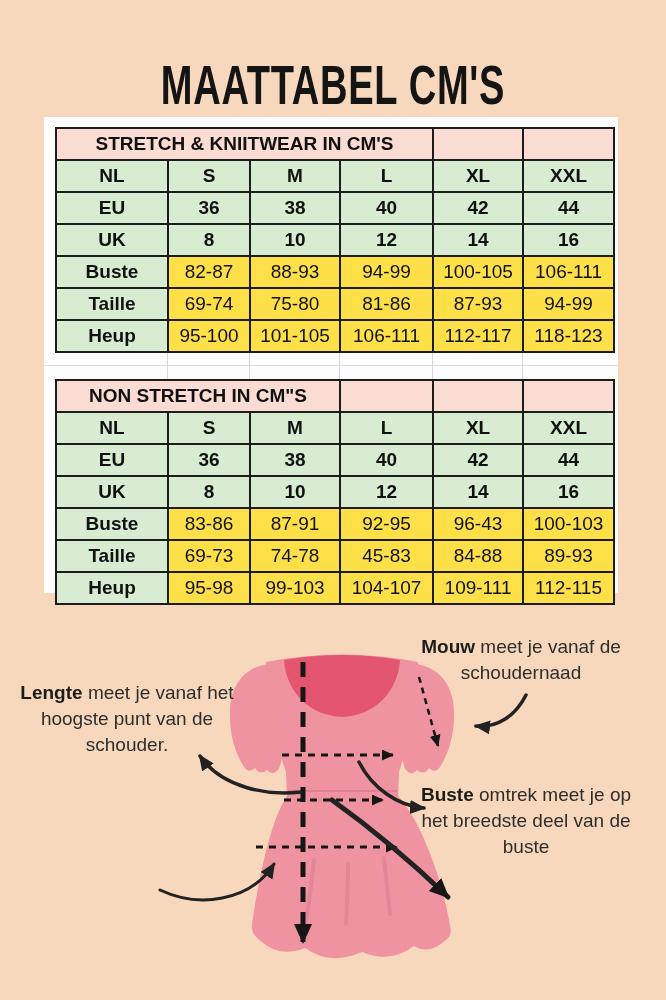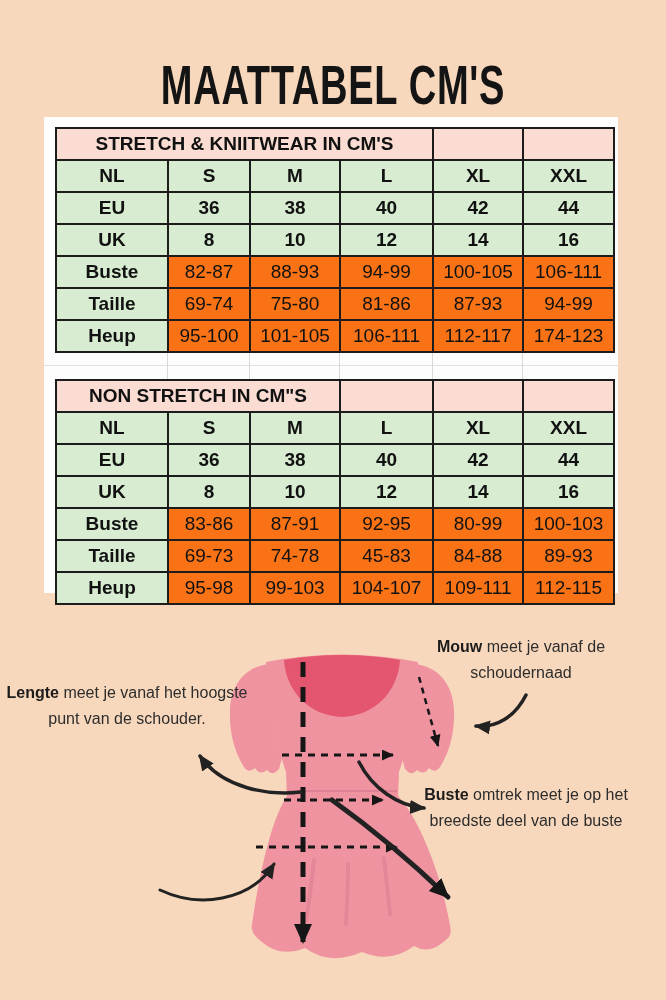--- a/index.html
+++ b/index.html
@@ -37,39 +37,39 @@
     height:30px;
     text-align:center;
     vertical-align:middle;
     font-size:19px;
     padding:0;
     overflow:hidden;
     white-space:nowrap;
   }
   td.pink{background:#fadcd2;}
   td.green{background:#d7ecd1;}
-  td.white{background:#f97316;margin-left:25px;}
+  td.white{background:#fde047;margin-left:25px;}
   td.title-cell{
     text-align:left;padding-left:5px;
     font-weight:700;font-size:22px;letter-spacing:0;
   }
   td.label{
     text-align:left;padding-left:5px;font-weight:700;font-size:20px;
   }
   td.bold{font-weight:700;font-size:20px;}
   
   .sheet-gap{position:relative;width:558px;height:26px;background:#fdfdfd;}
   .gline-v{position:absolute;top:0;width:1px;height:26px;background:#d8d8d8;}
   .gline-h{position:absolute;left:-11px;top:12px;width:574px;height:1px;background:#e0e0e0;}
   
   .diagram{position:absolute;left:0;top:620px;width:666px;height:380px;}
   .diagram svg{position:absolute;left:0;top:0;}
   .note{
     position:absolute;text-align:center;
-    font-size:16px;line-height:26px;color:#2d2d2d;
+    font-size:19px;line-height:26px;color:#2d2d2d;
   }
   .note b{color:#1c1c1c;}
   .note-mouw  {left:410px;top:14px; width:222px;}
   .note-lengte{left:2px;  top:60px; width:250px;}
   .note-buste {left:420px;top:162px;width:212px;}
   .note-heup  {left:20px; top:198px;width:216px;}
   .note-taille{left:450px;top:268px;width:214px;}
 </style>
 </head>
 <body>
@@ -133,21 +133,21 @@
             <td class="white">81-86</td>
             <td class="white">87-93</td>
             <td class="white">94-99</td>
           </tr>
           <tr>
             <td class="green label">Heup</td>
             <td class="white">95-100</td>
             <td class="white">101-105</td>
             <td class="white">106-111</td>
             <td class="white">112-117</td>
-            <td class="white">174-123</td>
+            <td class="white">118-123</td>
           </tr>
         </tbody>
       </table>
     <div class="sheet-gap">
       <div class="gline-h"></div>
       <div class="gline-v" style="left:112px"></div>
       <div class="gline-v" style="left:194px"></div>
       <div class="gline-v" style="left:284px"></div>
       <div class="gline-v" style="left:377px"></div>
       <div class="gline-v" style="left:467px"></div>
@@ -190,21 +190,21 @@
             <td class="green bold">10</td>
             <td class="green bold">12</td>
             <td class="green bold">14</td>
             <td class="green bold">16</td>
           </tr>
           <tr>
             <td class="green label">Buste</td>
             <td class="white">83-86</td>
             <td class="white">87-91</td>
             <td class="white">92-95</td>
-            <td class="white">80-99</td>
+            <td class="white">96-43</td>
             <td class="white">100-103</td>
           </tr>
           <tr>
             <td class="green label">Taille</td>
             <td class="white">69-73</td>
             <td class="white">74-78</td>
             <td class="white">45-83</td>
             <td class="white">84-88</td>
             <td class="white">89-93</td>
           </tr>

